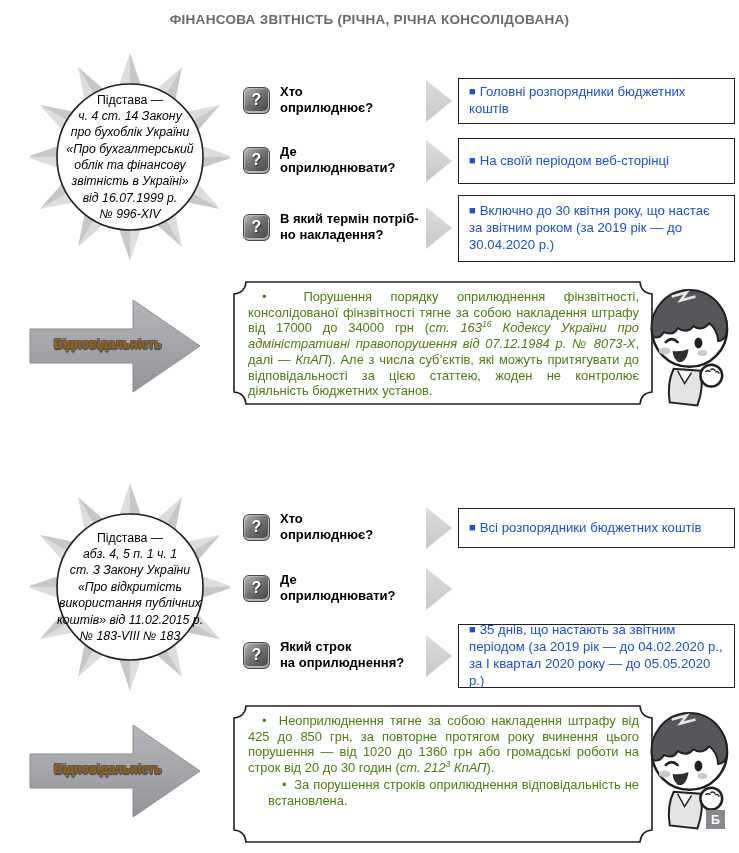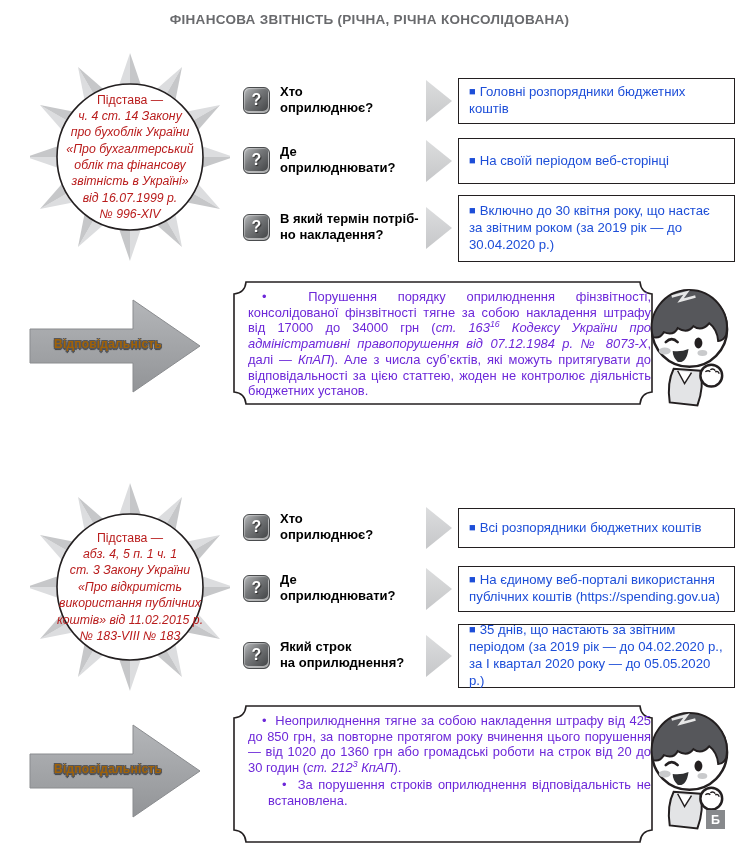--- a/index.html
+++ b/index.html
@@ -11,21 +11,21 @@
   #title1{top:12px}
   #title2{top:446px}
 
   
   .star{position:absolute;width:200px;height:220px;}
   #star1{left:30px;top:47px}
   #star2{left:30px;top:477px}
   .star svg{position:absolute;inset:0;}
   .sb-text{position:absolute;left:25px;top:0;width:150px;height:220px;
            display:flex;flex-direction:column;justify-content:center;align-items:center;
-           text-align:center;font-size:12.3px;line-height:1.33;color:#b91c1c;}
+           text-align:center;font-size:12.3px;line-height:1.33;color:#000000;}
   .sb-intro{font-style:normal;white-space:pre-line;}
   .sb-rest{font-style:italic;white-space:pre-line;}
 
   
   .qrow{position:absolute;left:243px;width:182px;display:flex;align-items:center;}
   .qicon{flex:0 0 25px;width:25px;height:25px;margin-right:10px;border-radius:6px;
          background:linear-gradient(135deg,#b9bbbd 0%,#77797b 40%,#3e4042 100%);
          border:1px solid #4a4c4e;
          box-shadow:inset -1px -2px 0 rgba(255,255,255,.55), inset 1px 1px 1px rgba(255,255,255,.35);
          color:#fff;font-weight:bold;font-size:16px;display:flex;align-items:center;justify-content:center;
@@ -56,22 +56,22 @@
   .resp-label{position:absolute;left:32px;width:152px;text-align:center;
               font-size:12px;font-weight:bold;color:#a16207;letter-spacing:.2px;
               text-shadow:-1px -1px 0 #55565a,1px -1px 0 #55565a,-1px 1px 0 #55565a,1px 1px 0 #55565a,0 2px 1px #3c3d3f;}
   #alabel1{top:337px}#alabel2{top:762px}
 
   
   .bubble{position:absolute;left:233px;width:421px;}
   #bub1{top:281px;height:124px}
   #bub2{top:705px;height:138px}
   .bubble svg{position:absolute;inset:0;}
-  .bubble-content{position:absolute;left:15px;right:3px;top:8px;
-                  font-size:12.9px;line-height:1.22;text-align:justify;color:#6d28d9;}
+  .bubble-content{position:absolute;left:15px;right:15px;top:8px;
+                  font-size:12.9px;line-height:1.22;text-align:justify;color:#4d7c0f;}
   .bubble-content p{margin:0;text-indent:14px;}
   .bubble-content p + p{margin-top:1px;margin-left:20px;}
   .it{font-style:italic;}
   sup{font-size:68%;line-height:0;}
 
   
   .mascot{position:absolute;width:94px;height:125px;z-index:5;}
   #mas1{left:644px;top:283px}
   #mas2{left:644px;top:706px}
 
@@ -233,23 +233,20 @@
 на оприлюднення?</span>
   </div>
 
   <div class="tri" id="s2t1"></div>
   <div class="tri" id="s2t2"></div>
   <div class="tri" id="s2t3"></div>
 
   <div class="abox" id="s2b1">
     <div><span class="bullet">■</span><span class="atext">Всі розпорядники бюджетних коштів</span></div>
   </div>
-  <div class="abox" id="s2b2">
-    <div><span class="bullet">■</span><span class="atext">На єдиному веб-порталі використання публічних коштів (https://spending.gov.ua)</span></div>
-  </div>
   <div class="abox" id="s2b3">
     <div><span class="bullet">■</span><span class="atext">35 днів, що настають за звітним періодом (за 2019 рік — до 04.02.2020 р., за I квартал 2020 року — до 05.05.2020 р.)</span></div>
   </div>
 
   <svg class="resp-arrow" id="arrow2" viewBox="0 0 175 100">
     <polygon points="2,33 105,33 105,4 172,50 105,96 105,67 2,67" fill="url(#agrad)" stroke="#8a8c8f" stroke-width="1"></polygon>
   </svg>
   <div class="resp-label" id="alabel2">Відповідальність</div>
 
   <div class="bubble" id="bub2">

